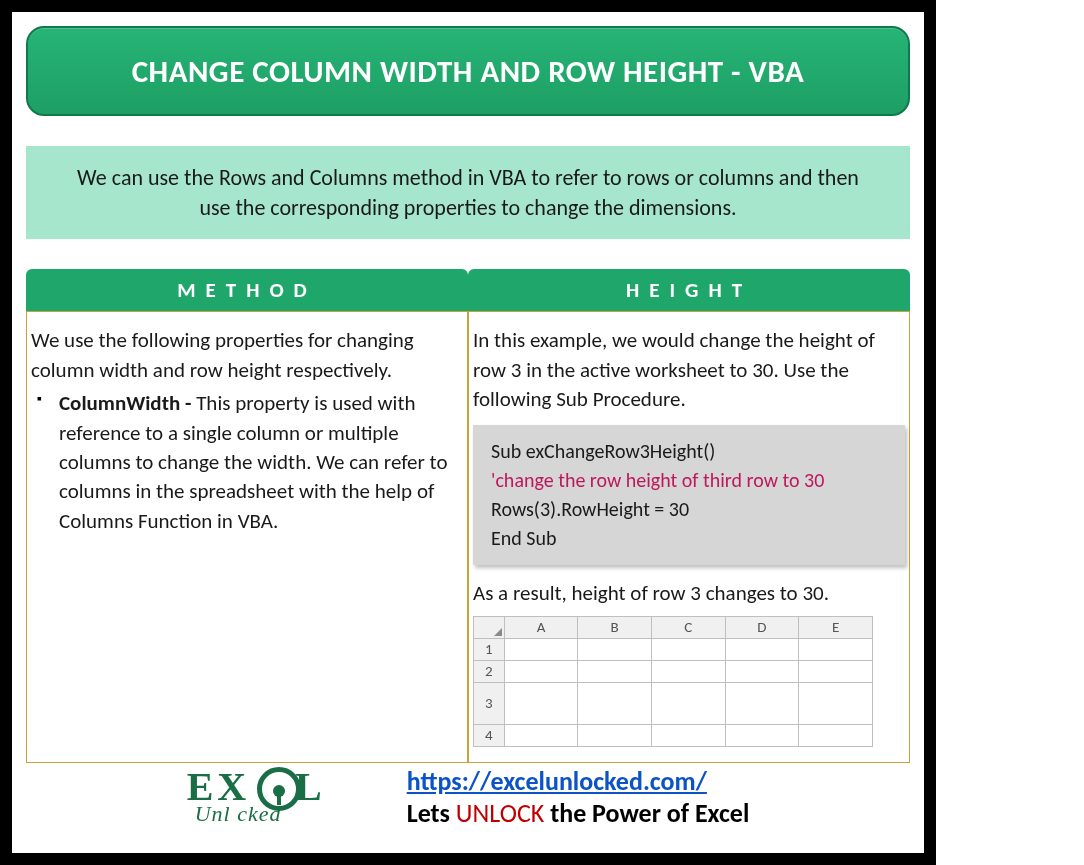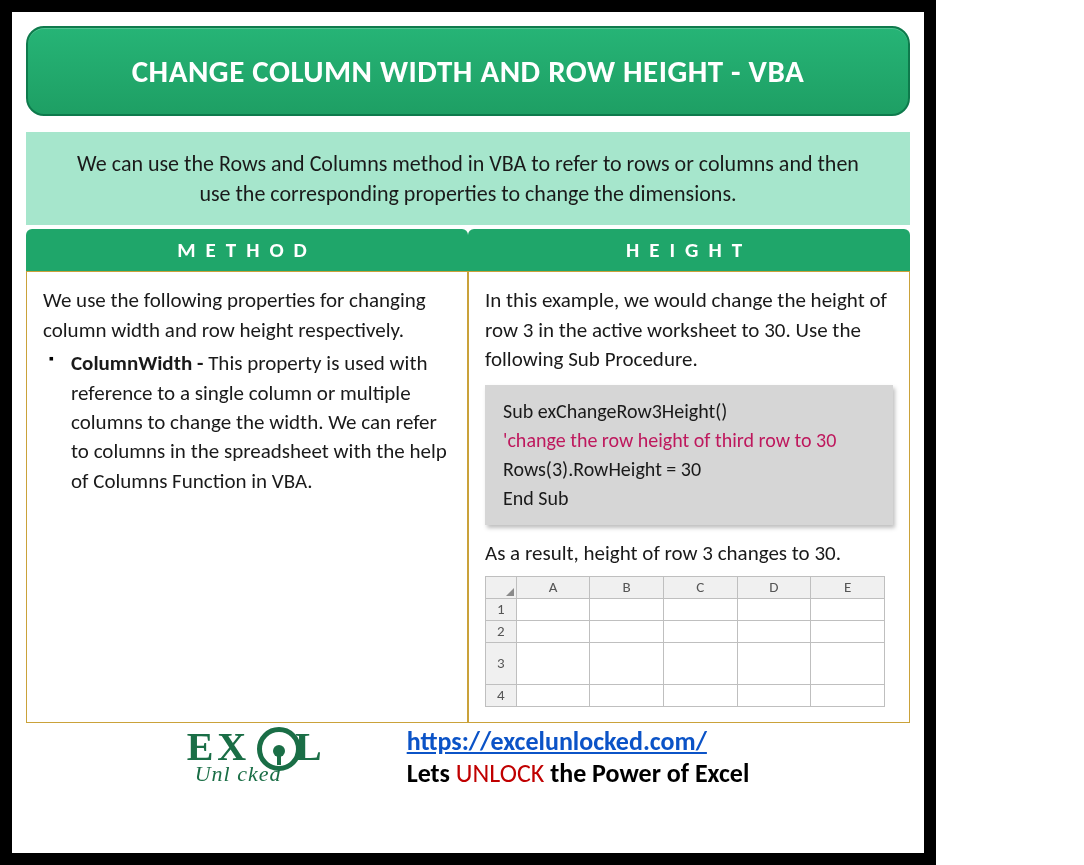--- a/index.html
+++ b/index.html
@@ -23,47 +23,47 @@
     border-radius: 18px;
     color: #fff;
     text-align: center;
     font-weight: 700;
     font-size: 31px;
     padding: 24px 10px;
     letter-spacing: 0.5px;
     box-shadow: inset 0 1px 0 rgba(255,255,255,0.2);
   }
   .intro {
-    margin-top: 16px;
+    margin-top: 30px;
     background: #a6e6cc;
     border: 1px solid #a6e6cc;
     padding: 16px 40px;
     text-align: center;
     font-size: 22px;
     color: #1a1a1a;
     line-height: 1.35;
   }
   .cols {
     display: flex;
-    margin-top: 4px;
+    margin-top: 30px;
   }
   .col { flex: 1; }
   .tab {
     background: #1fa66a;
     color: #fff;
     text-align: center;
     font-weight: 700;
     font-size: 21px;
     letter-spacing: 10px;
     padding: 8px 0;
     border-radius: 6px 6px 0 0;
   }
   .panel {
     border: 1.5px solid #caa23a;
-    padding: 14px 16px;
+    padding: 14px 4px;
     font-size: 21px;
     color: #1a1a1a;
     line-height: 1.4;
     min-height: 452px;
   }
   .panel p { margin-bottom: 4px; }
   ul.props {
     list-style: none;
     margin-top: 4px;
   }

